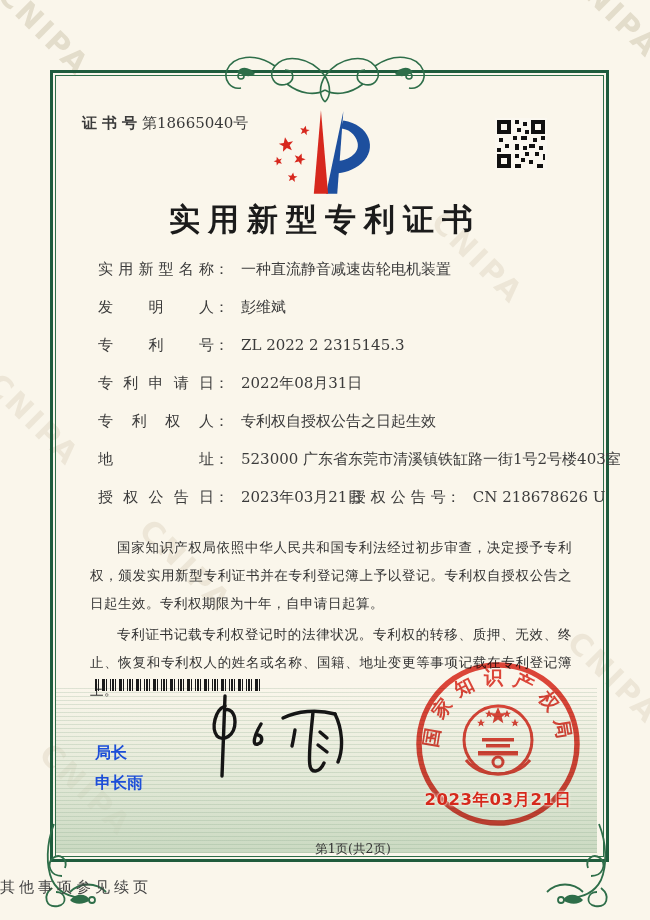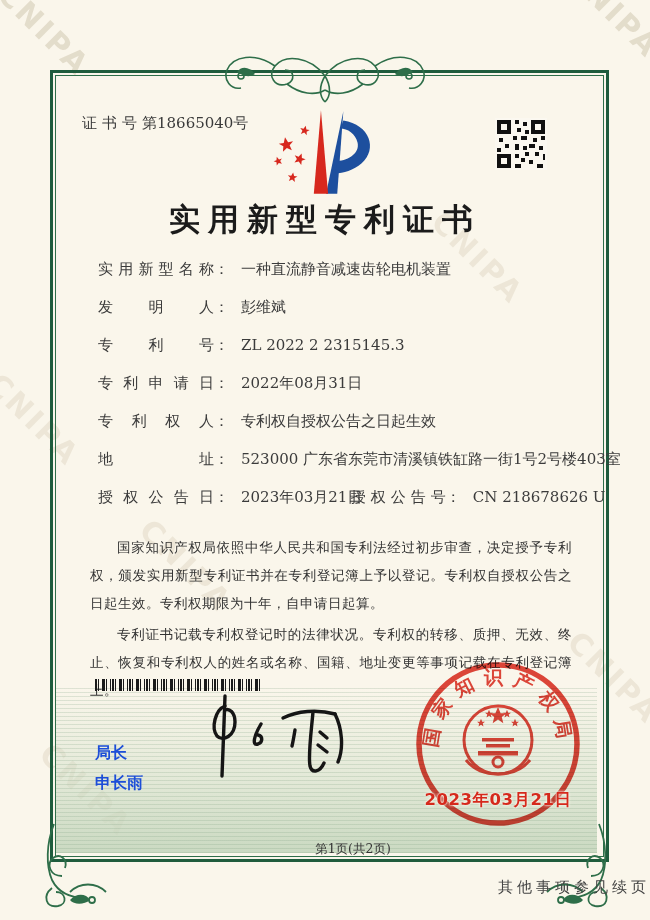--- a/index.html
+++ b/index.html
@@ -13,21 +13,21 @@
   
   .cert-border{position:absolute;left:50px;top:70px;width:553px;height:786px;
                border:3px solid #1f5c3d;}
   .cert-border::after{content:"";position:absolute;inset:2px;border:1px solid #2e6e49;}
   
   .guilloche{position:absolute;left:56px;top:688px;width:541px;height:165px;z-index:0;
      background:
        repeating-linear-gradient(0deg, rgba(122,158,126,0.22) 0 1px, rgba(122,158,126,0) 1px 4px),
        linear-gradient(to bottom, rgba(214,227,207,0) 0%, rgba(208,222,199,0.55) 55%, rgba(197,214,189,0.9) 100%);}
   .cert-no{position:absolute;left:82px;top:114px;font-size:15px;color:#3a3a3a;z-index:1;}
-  .cert-no .lbl{letter-spacing:5px;}
+  .cert-no .lbl{letter-spacing:5px;font-weight:bold;}
   .logo{position:absolute;left:268px;top:106px;width:112px;height:92px;z-index:1;}
   .qr{position:absolute;left:495px;top:118px;width:52px;height:52px;z-index:1;}
   .title{position:absolute;left:0;top:199px;width:100%;text-align:center;
          font-size:31px;font-weight:bold;letter-spacing:8px;color:#1b1b1b;z-index:1;}
   .fields{position:absolute;left:82px;top:260px;width:490px;font-size:15px;color:#3b3b3b;z-index:1;}
   .frow{height:24px;margin-bottom:14px;white-space:nowrap;}
   .frow.last{margin-top:10px;}
   .f-label{display:inline-block;width:116px;text-align:justify;text-align-last:justify;vertical-align:top;margin-left:16px;}
   .f-label.short{width:95px;}
   .f-value{margin-left:12px;}
@@ -47,21 +47,21 @@
            font-size:16px;color:#1d4ed8;line-height:30px;}
   .signature{position:absolute;left:195px;top:688px;width:160px;height:100px;z-index:2;}
   .seal{position:absolute;left:412px;top:658px;width:172px;height:172px;z-index:3;
         mix-blend-mode:multiply;}
   .seal-date{position:absolute;left:418px;top:789px;width:160px;text-align:center;z-index:4;
         font-family:"DejaVu Sans","Liberation Sans",sans-serif;
         font-size:16.5px;font-weight:bold;color:#d5291c;letter-spacing:0.5px;
         text-shadow:0 0 3px #fbf7ee,0 0 2px #fbf7ee;}
   .page-num{position:absolute;left:0;top:841px;width:100%;text-align:center;
             font-size:12.5px;color:#333;z-index:1;margin-left:28px;}
-  .footer-note{position:absolute;left:0;top:878px;width:100%;text-align:right;
+  .footer-note{position:absolute;left:0;top:878px;width:100%;text-align:left;
             font-size:15px;letter-spacing:4px;color:#444;z-index:1;}
   .flourish-top{position:absolute;left:215px;top:46px;width:220px;height:62px;z-index:1;}
   .flourish-bl{position:absolute;left:40px;top:818px;width:80px;height:92px;z-index:1;}
   .flourish-br{position:absolute;left:533px;top:818px;width:80px;height:92px;z-index:1;}
 </style>
 </head>
 <body>
 
 <div class="page">
 

